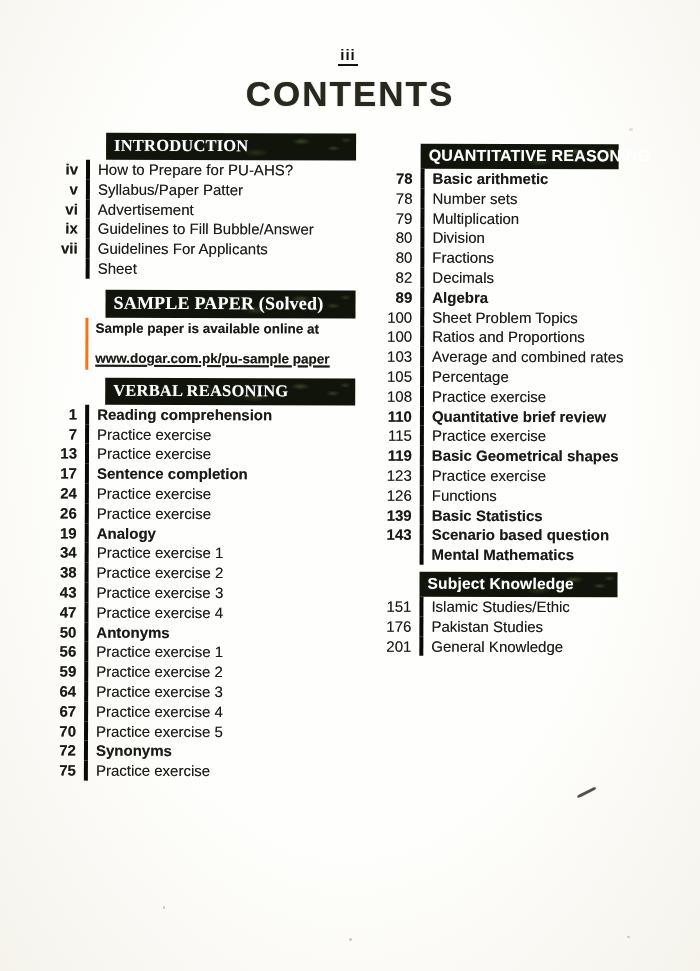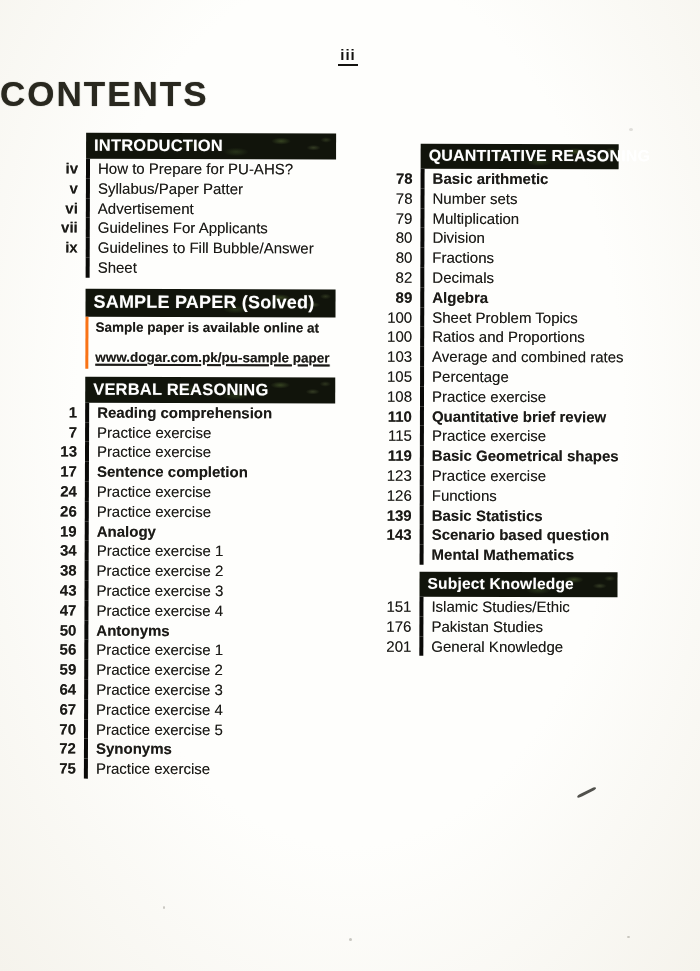--- a/index.html
+++ b/index.html
@@ -4,38 +4,38 @@
 <style>
   html,body{margin:0;padding:0;}
   body{
     width:700px;height:971px;position:relative;overflow:hidden;
     background:radial-gradient(ellipse at 50% 42%, #fefefc 55%, #f5f3ec 100%);
     font-family:"Liberation Sans",sans-serif;color:#1b1a17;
   }
   .folio-wrap{position:absolute;top:46px;left:0;right:4px;text-align:center;}
   .folio{display:inline-block;font-size:15px;font-weight:bold;letter-spacing:1px;
     border-bottom:2.5px solid #141310;padding:0 2px 1px;color:#141310;}
-  .page-title{position:absolute;top:74px;left:0;right:0;text-align:left;
+  .page-title{position:absolute;top:74px;left:0;right:0;text-align:center;
     font-size:35px;font-weight:900;letter-spacing:2px;color:#29281f;
     text-shadow:0 0 1px rgba(35,35,25,.75);}
   .col{position:absolute;}
   .col-left{left:40px;top:133px;width:304px;transform:rotate(0.2deg);}
   .col-right{left:370px;top:144px;width:304px;transform:rotate(0.15deg);}
   .banner{
     background-color:#11140b;color:#fff;font-weight:bold;box-sizing:border-box;
     padding:3px 4px 4px 8px;letter-spacing:.2px;white-space:nowrap;
     background-image:
       radial-gradient(14px 5px at 78% 30%, rgba(115,145,70,.38), transparent 70%),
       radial-gradient(18px 6px at 60% 72%, rgba(85,115,55,.32), transparent 70%),
       radial-gradient(10px 4px at 91% 55%, rgba(135,155,95,.30), transparent 70%),
       radial-gradient(16px 6px at 42% 45%, rgba(75,100,48,.24), transparent 70%),
       radial-gradient(8px 4px at 96% 25%, rgba(120,140,80,.28), transparent 70%);
     text-shadow:0 0 1px rgba(255,255,255,.4);
   }
-  .banner-l{margin-left:45px;width:250px;font-size:16.5px;}
+  .banner-l{margin-left:65px;width:250px;font-size:16.5px;font-family:Liberation Serif, serif;}
   .banner-r{margin-left:50px;width:198px;font-size:16px;}
   .banner-sample{font-size:18px;margin-top:11px;}
   .banner-verbal{margin-top:8px;}
   .banner-subject{margin-top:7px;font-size:15.5px;}
   .row{display:flex;line-height:19.8px;font-size:15px;text-shadow:0 0 .4px rgba(25,25,18,.55);}
   .num{flex:none;text-align:right;padding-right:8px;box-sizing:border-box;}
   .col-left .num{width:45px;font-weight:bold;}
   .col-right .num{width:50px;}
   .lbl{flex:1;border-left:4px solid #0a0a08;padding-left:8px;}
   .b{font-weight:bold;}
@@ -73,26 +73,26 @@
     </div>
   <div class="row">
       <span class="num">v</span>
       <span class="lbl">Syllabus/Paper Patter</span>
     </div>
   <div class="row">
       <span class="num">vi</span>
       <span class="lbl">Advertisement</span>
     </div>
   <div class="row">
+      <span class="num">ix</span>
+      <span class="lbl">Guidelines to Fill Bubble/Answer</span>
+    </div>
+  <div class="row">
       <span class="num">vii</span>
       <span class="lbl">Guidelines For Applicants</span>
-    </div>
-  <div class="row">
-      <span class="num">ix</span>
-      <span class="lbl">Guidelines to Fill Bubble/Answer</span>
     </div>
   <div class="row">
       <span class="num"></span>
       <span class="lbl">Sheet</span>
     </div>
 
   <div class="banner banner-l banner-sample">SAMPLE PAPER (Solved)</div>
   <div class="note">
     <div>Sample paper is available online at</div>
     <div class="url">www.dogar.com.pk/pu-sample paper</div>

